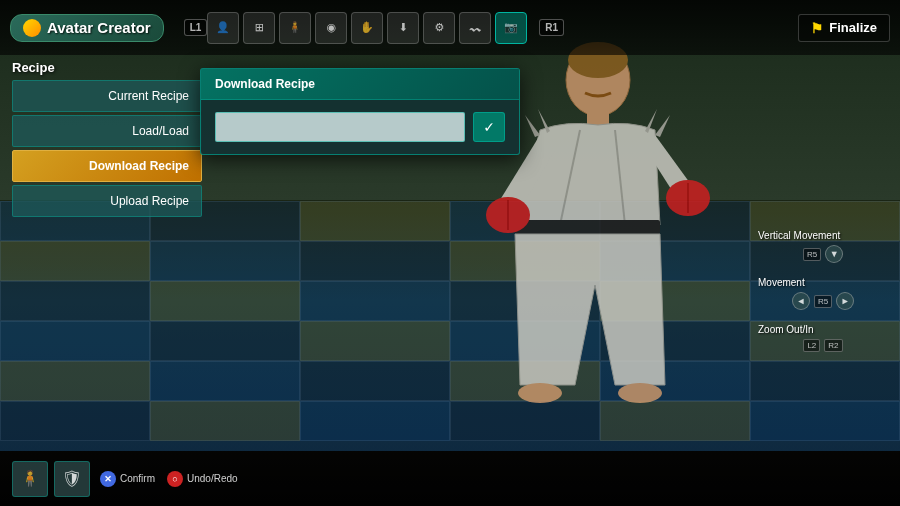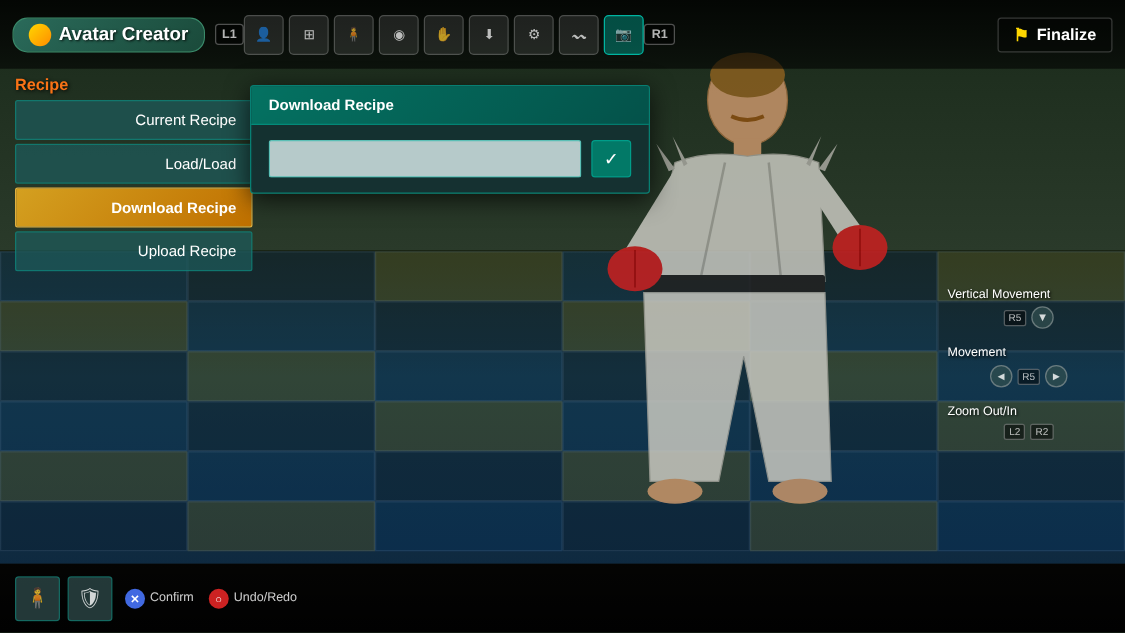--- a/index.html
+++ b/index.html
@@ -105,20 +105,21 @@
     }
 
     .btn-tag {
       background: rgba(0,0,0,0.5);
       border: 1px solid rgba(255,255,255,0.3);
       border-radius: 3px;
       color: rgba(255,255,255,0.7);
       font-size: 10px;
       padding: 2px 5px;
       font-weight: bold;
+      margin-left: 12px;
     }
 
     .finalize-btn {
       display: flex;
       align-items: center;
       gap: 6px;
       color: #ffffff;
       font-size: 13px;
       font-weight: bold;
       background: rgba(0,0,0,0.3);
@@ -136,21 +137,21 @@
     
     .left-panel {
       position: absolute;
       top: 60px;
       left: 12px;
       width: 190px;
       z-index: 10;
     }
 
     .panel-title {
-      color: #f97316;
+      color: #ffffff;
       font-size: 13px;
       font-weight: bold;
       margin-bottom: 5px;
       text-shadow: 1px 1px 3px rgba(0,0,0,0.9);
     }
 
     .menu-item {
       width: 100%;
       padding: 8px 12px;
       margin-bottom: 3px;

